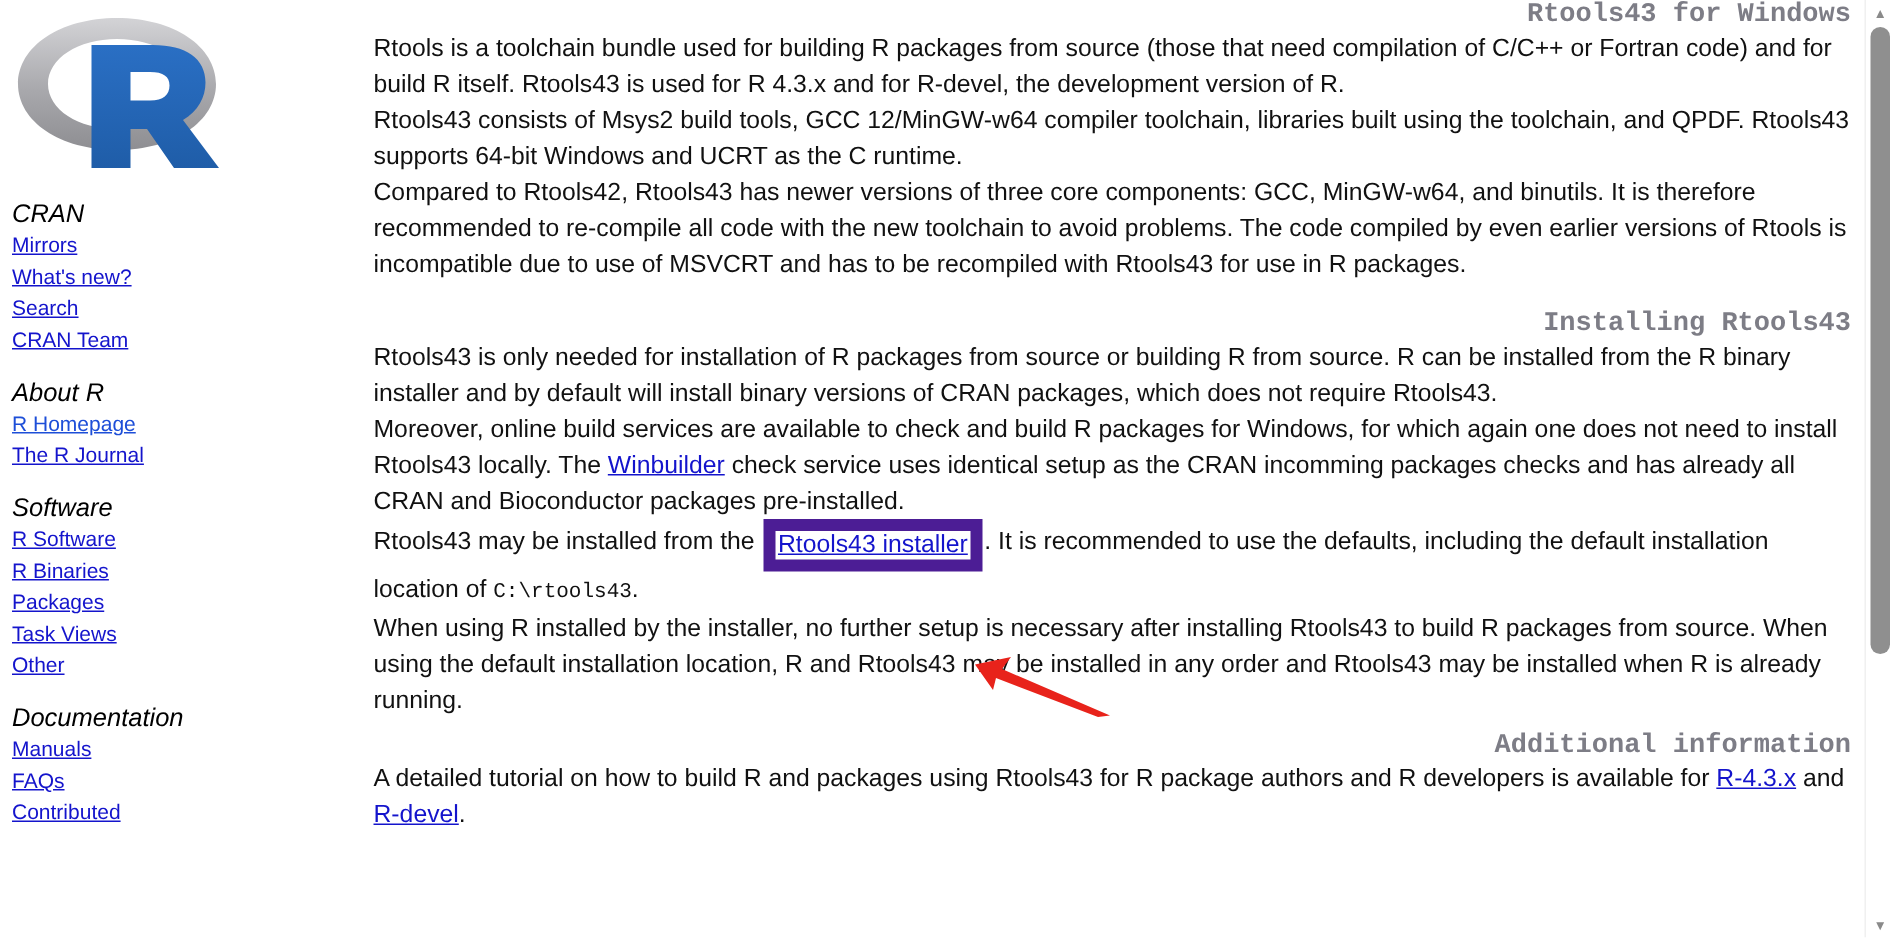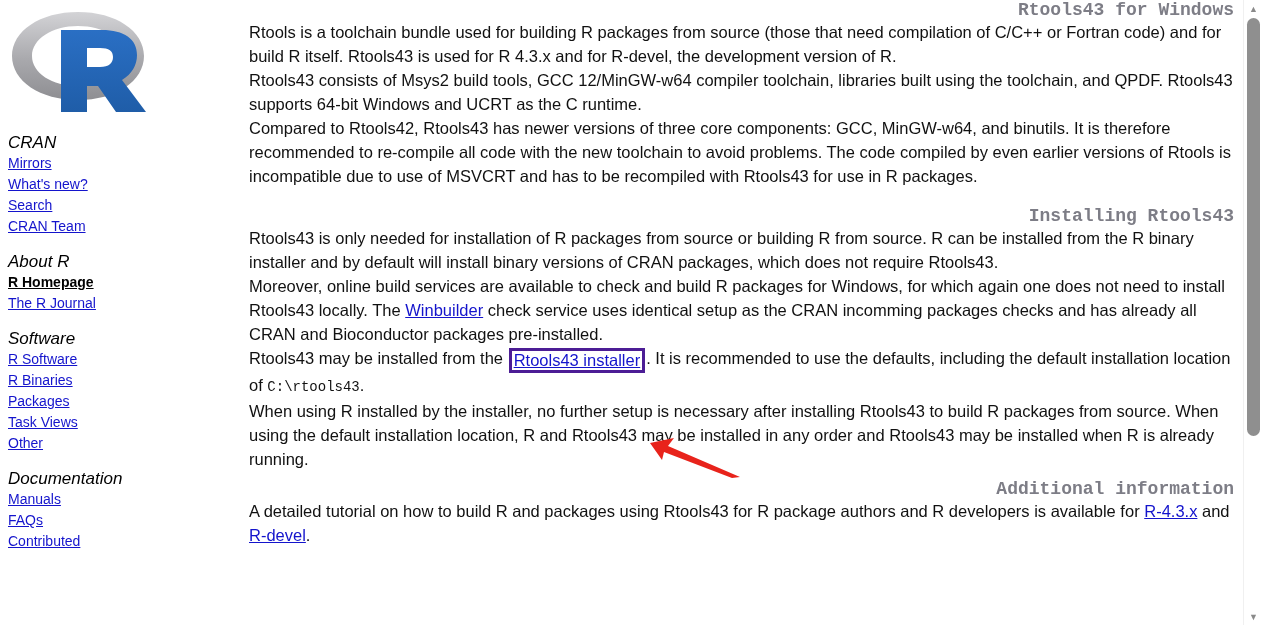--- a/index.html
+++ b/index.html
@@ -55,21 +55,21 @@
   }
   .nav-link {
     display: block;
     font-size: 14px;
     line-height: 21px;
     color: #1414cc;
     text-decoration: underline;
     font-family: "Liberation Sans", sans-serif;
     cursor: pointer;
   }
-  .nav-link.visited { color: #000000; font-weight: bold; }
+  .nav-link.visited { color: #1d4ed8; }
 
   
   #content {
     position: absolute;
     left: 249px;
     top: 0;
     width: 985px;
     height: 625px;
   }
   h2.doc-head {
@@ -101,21 +101,21 @@
   }
   code.mono {
     font-family: "Liberation Mono", monospace;
     font-size: 14px;
     color: #111111;
   }
 
   
   .annot-box {
     display: inline-block;
-    border: 3px solid #4c1d95;
+    border: 8px solid #4c1d95;
     padding: 0px 2px;
     margin: 0 1px;
     line-height: 19px;
     vertical-align: -2px;
   }
   .annot-box a {
     color: #1414cc;
     text-decoration: underline;
     cursor: pointer;
     font-size: 16.5px;

